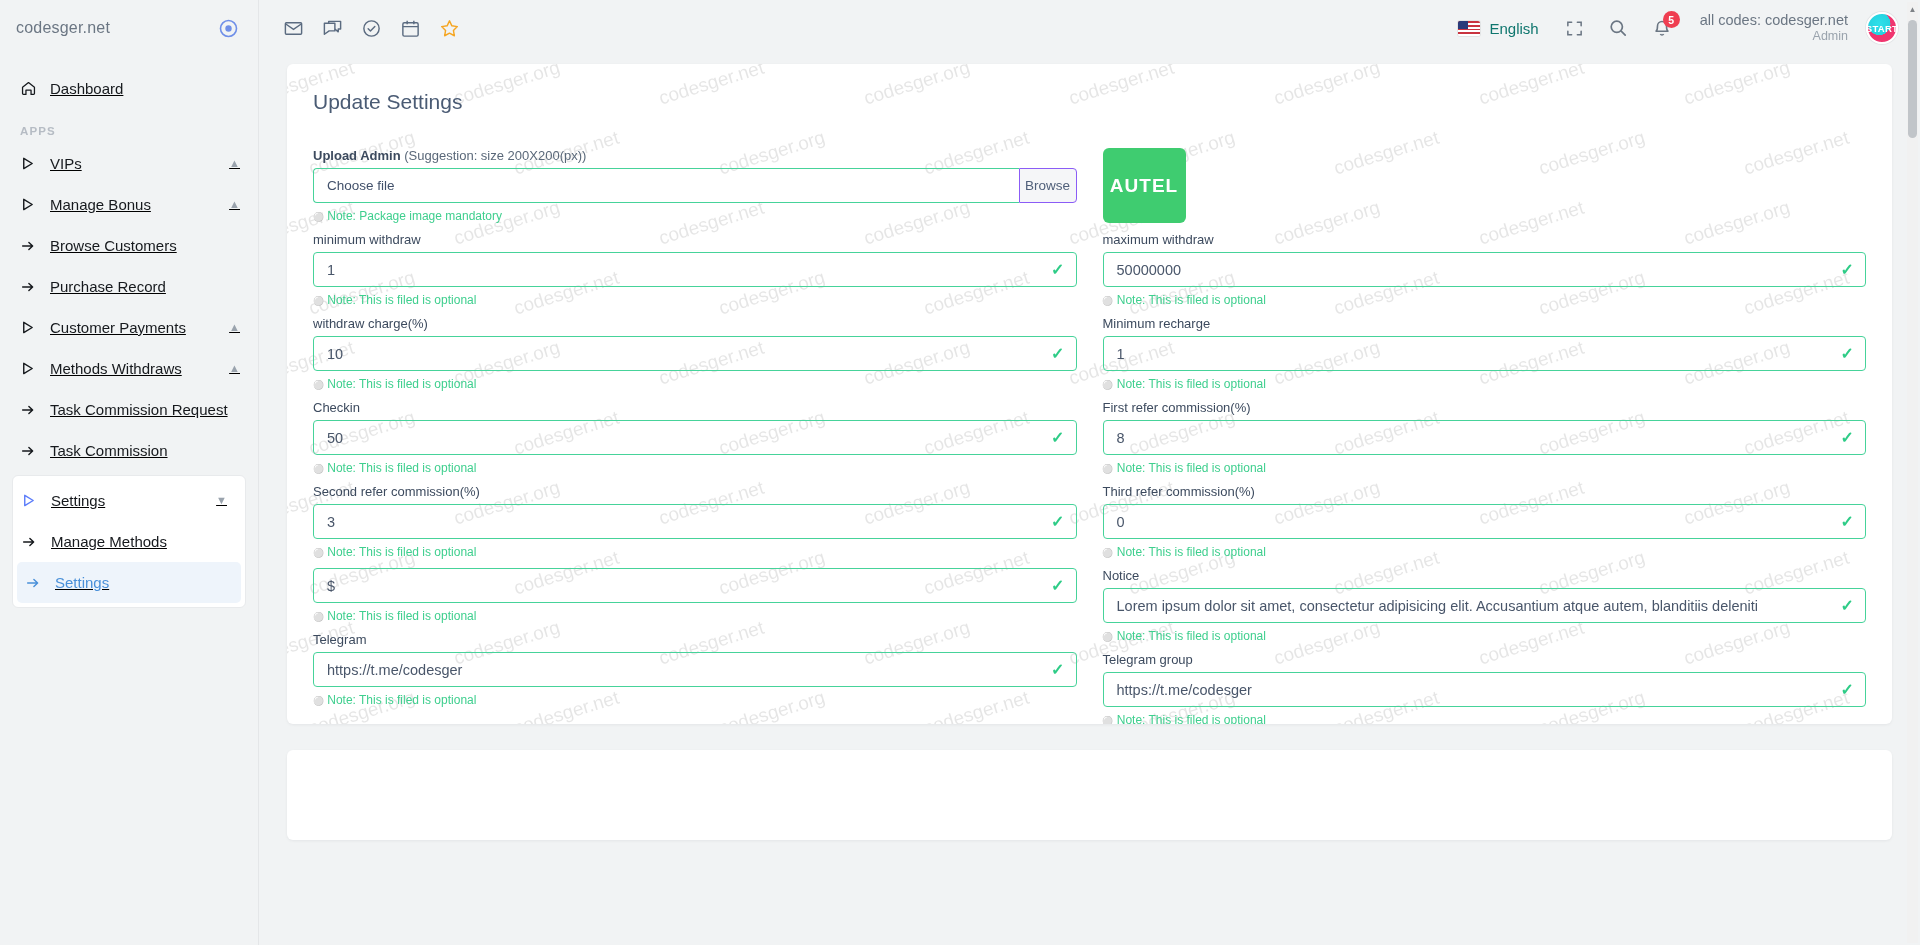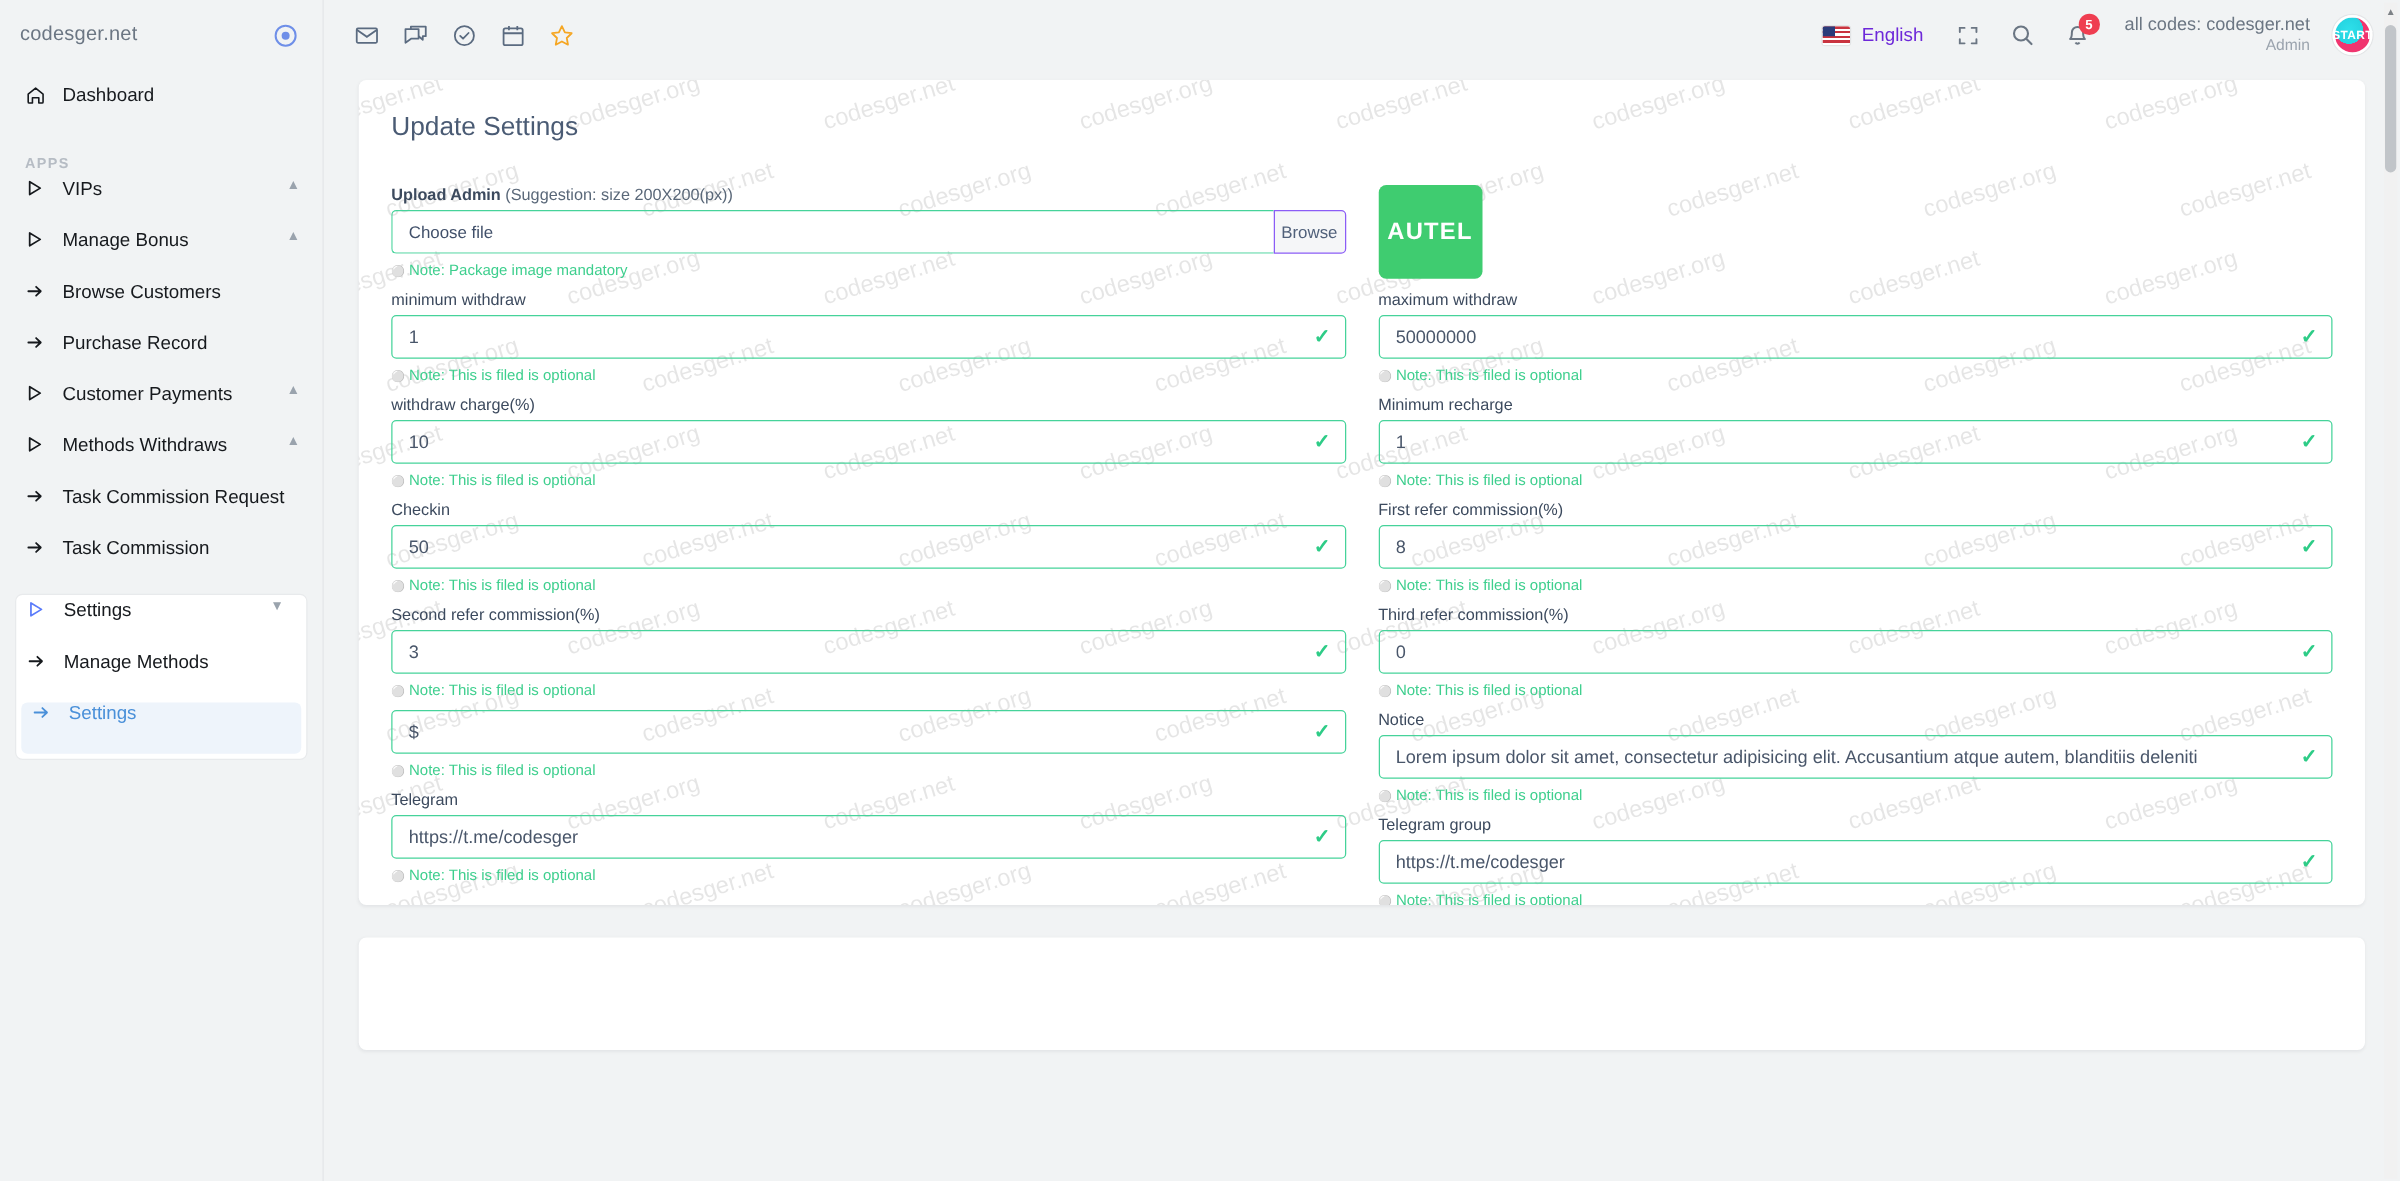--- a/index.html
+++ b/index.html
@@ -19,22 +19,22 @@
     position: relative; z-index: 5;
   }
   .brand-row {
     height: 56px; display: flex; align-items: center;
     justify-content: space-between; padding: 0 20px 0 16px;
   }
   .brand-name { font-size: 16px; color: #6b7683; letter-spacing: .2px; }
   .brand-dot svg { display: block; }
   .nav { padding-top: 12px; }
   .nav-item {
-    display: flex; align-items: flex-start; height: 41px;
-    padding: 0 18px 0 20px; cursor: pointer; position: relative;
+    display: flex; align-items: center; height: 41px;
+    padding: 0 18px 0 20px; cursor: pointer; position: relative; text-decoration: underline;
   }
   .nav-item .ic { width: 30px; display: flex; align-items: center; color: #16191d; }
   .nav-item .lbl { font-size: 15px; color: #16191d; white-space: nowrap; }
   .nav-item .chev { margin-left: auto; color: #9aa3ad; font-size: 11px; line-height: 1; }
   .nav-section {
     font-size: 11.5px; color: #b6bcc4; letter-spacing: 1.1px;
     padding: 16px 0 6px 20px; font-weight: 600;
   }
   .nav-card {
     margin: 4px 12px 0 12px;
@@ -64,21 +64,21 @@
     background: #fff; position: relative; display: block;
     box-shadow: 0 0 0 1px rgba(0,0,0,.06);
   }
   .flag .stripes {
     position: absolute; inset: 0;
     background: repeating-linear-gradient(#c9333f 0 1.9px, #fff 1.9px 3.8px);
   }
   .flag .canton {
     position: absolute; left: 0; top: 0; width: 10px; height: 8px; background: #2a3b7a;
   }
-  .lang-label { font-size: 15px; color: #6d28d9; }
+  .lang-label { font-size: 15px; color: #0f766e; }
   .icon-btn { color: #6b7683; cursor: pointer; display: flex; align-items: center; position: relative; }
   .badge {
     position: absolute; top: -7px; right: -8px;
     background: #ef3e51; color: #fff; font-size: 10.5px; font-weight: 700;
     min-width: 17px; height: 17px; border-radius: 50%;
     display: flex; align-items: center; justify-content: center;
   }
   .user-block { text-align: right; line-height: 1.15; cursor: pointer; }
   .user-name { font-size: 14.5px; color: #6b7683; }
   .user-role { font-size: 12.5px; color: #9aa3ad; }

